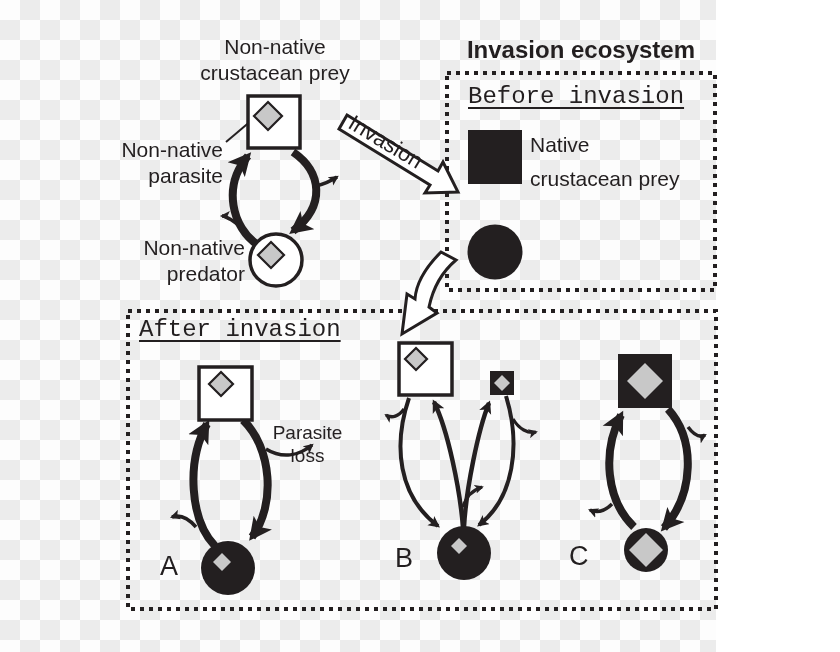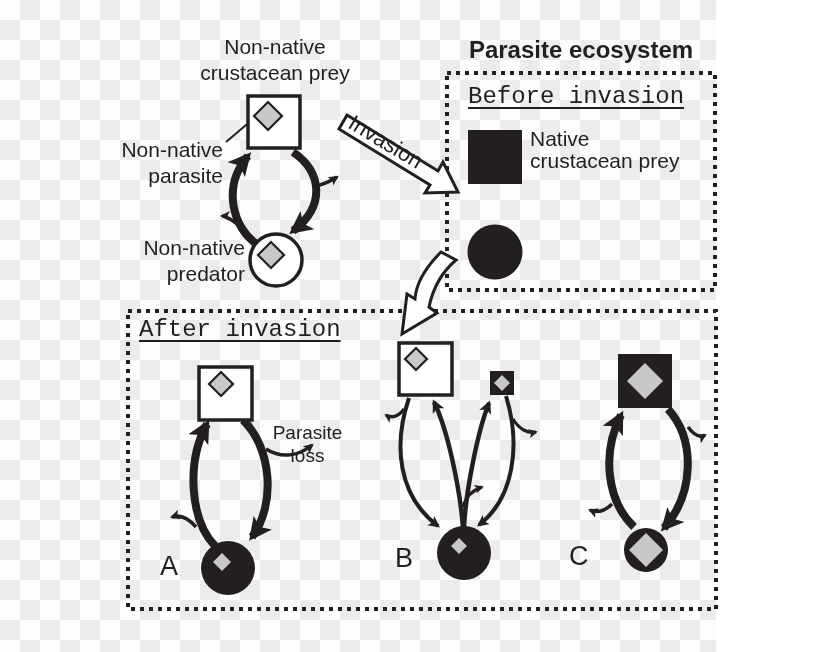--- a/index.html
+++ b/index.html
@@ -111,25 +111,25 @@
 crustacean prey</div>
 
   <div class="lbl lbl-std ta-r" style="left:113px;top:137px;width:110px;">Non-native
 parasite</div>
 
   <div class="lbl lbl-std ta-r" style="left:134px;top:235px;width:111px;">Non-native
 predator</div>
 
   <div class="lbl rot" style="left:357px;top:110px;width:120px;">Invasion</div>
 
-  <div class="panel-title ta-c" style="left:447px;top:36px;width:268px;">Parasite ecosystem</div>
+  <div class="panel-title ta-c" style="left:447px;top:36px;width:268px;">Invasion ecosystem</div>
 
   <div class="heading" style="left:468px;top:83px;">Before invasion</div>
 
-  <div class="lbl lbl-std" style="left:530px;top:128px;line-height:22px;">Native
+  <div class="lbl lbl-std" style="left:530px;top:128px;line-height:34px;">Native
 crustacean prey</div>
 
 
   <div class="heading" style="left:139px;top:316px;">After invasion</div>
 
   <div class="lbl lbl-small ta-c" style="left:265px;top:421px;width:85px;">Parasite
 loss</div>
 
   <div class="scenario-letter" style="left:160px;top:551px;">A</div>
 

